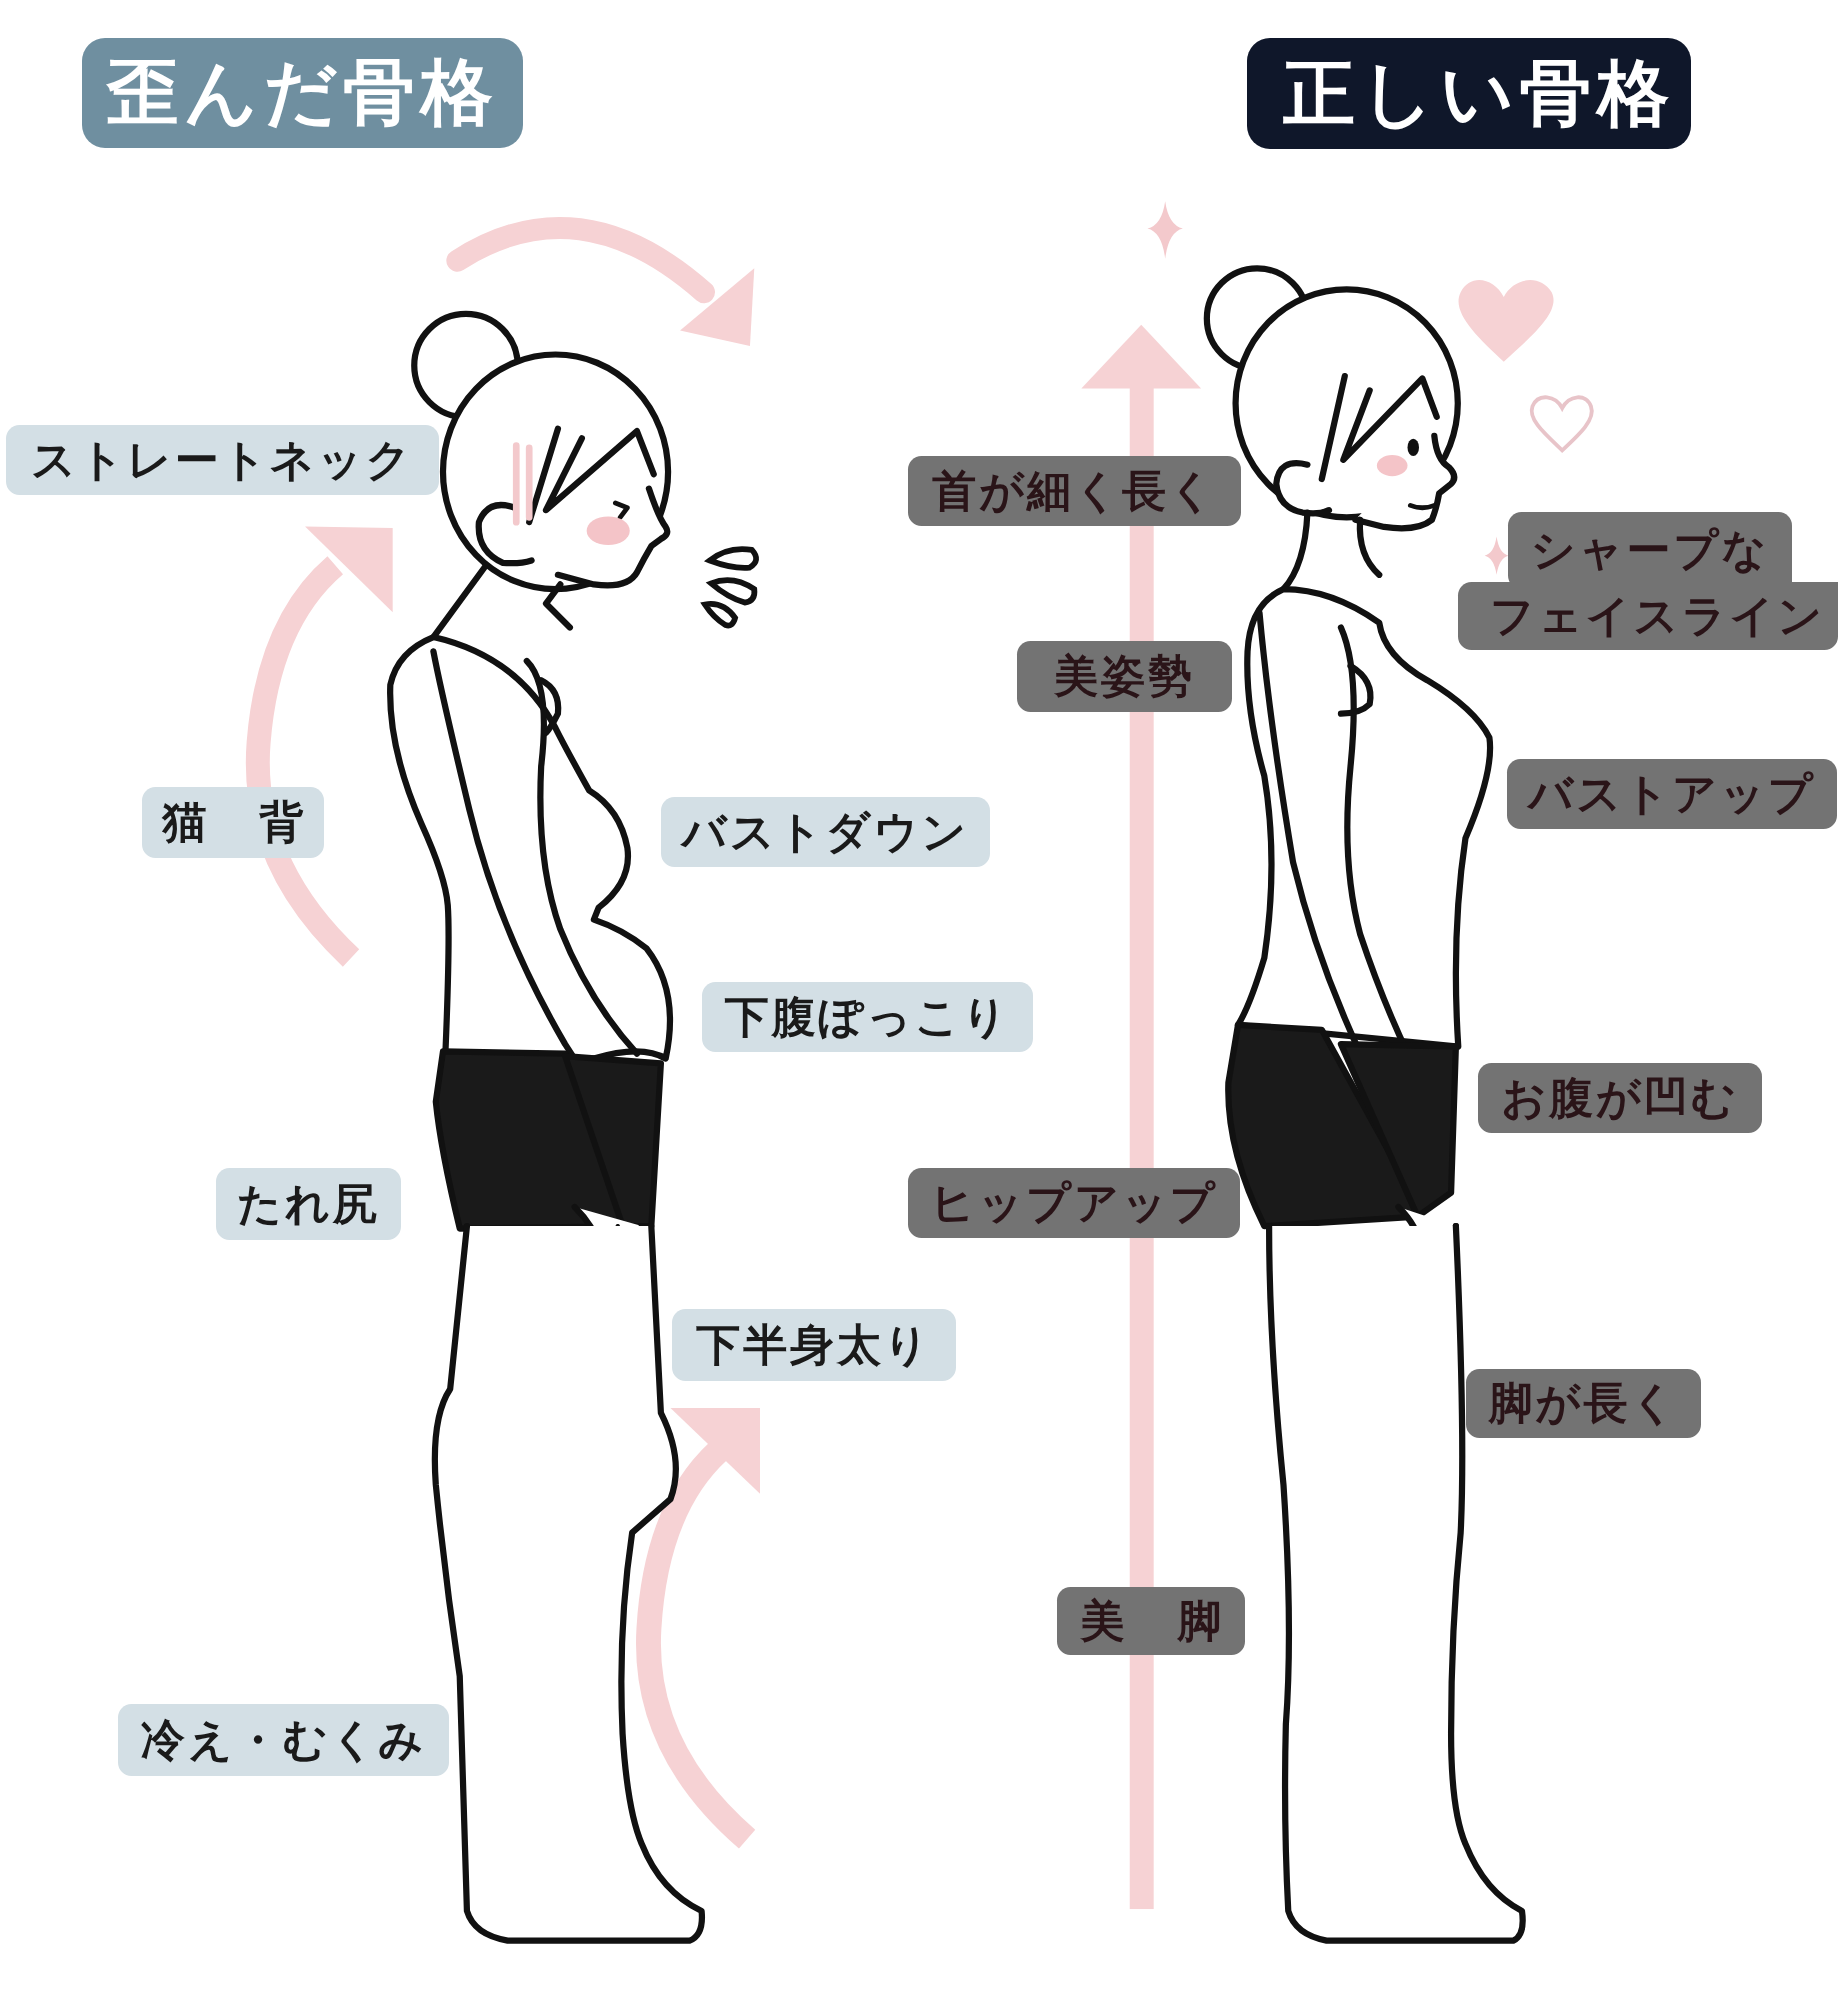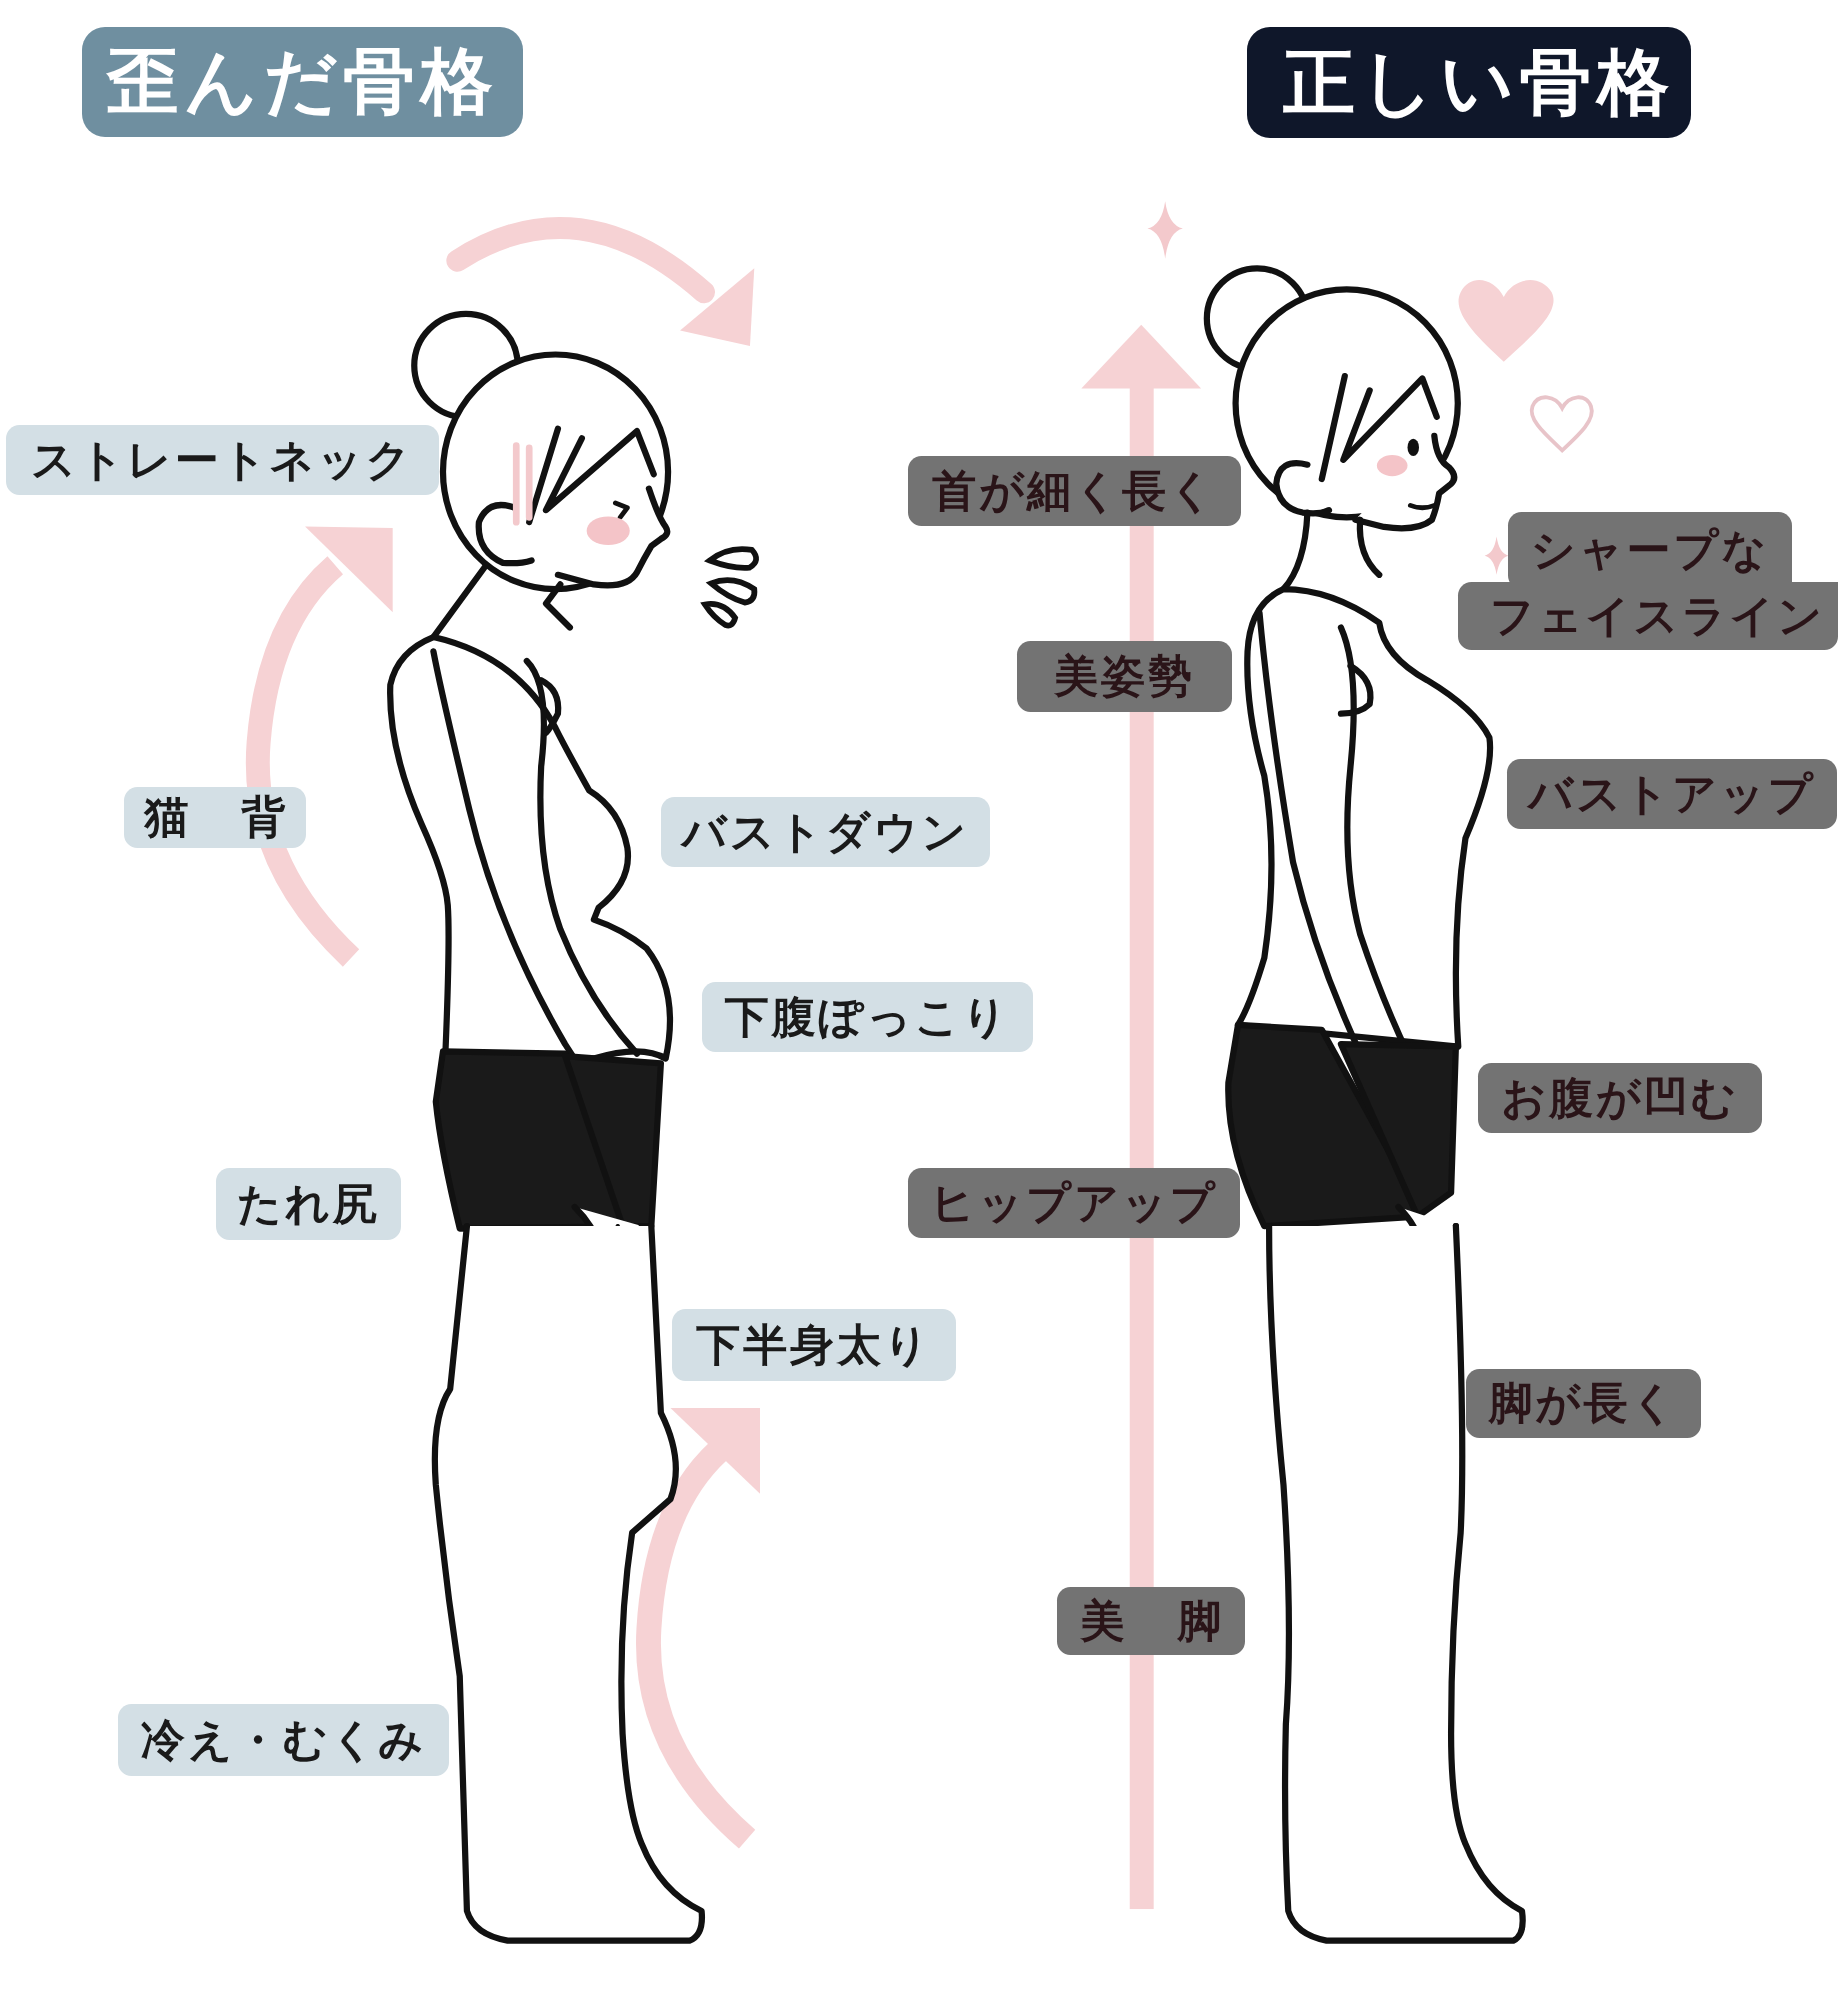--- a/index.html
+++ b/index.html
@@ -3,21 +3,21 @@
 <meta charset="utf-8">
 <style>
   html, body { margin: 0; padding: 0; background: #ffffff; }
   body { width: 1839px; height: 2015px; position: relative; overflow: hidden;
          font-family: "DejaVu Sans", "Liberation Sans", sans-serif; }
   .art { position: absolute; left: 0; top: 0; width: 1839px; height: 2015px; }
   .header {
     position: absolute; color: #ffffff; font-weight: bold;
     font-size: 72px; letter-spacing: 5.7px;
     display: flex; align-items: center; justify-content: center;
-    border-radius: 23px; box-sizing: border-box;
+    border-radius: 23px; box-sizing: border-box; margin-top: 11px;
   }
   .header.bad { background: #6f8fa0; }
   .header.good { background: #0f172a; padding-left: 20px; }
   .tag {
     position: absolute; box-sizing: border-box; border-radius: 13.4px;
     display: flex; align-items: center; justify-content: center;
     font-size: 44px; font-weight: bold; color: #1a1a1a; white-space: nowrap;
     letter-spacing: 2.9px;
   }
   .tag.bad { background: #d3dfe5; }
@@ -167,21 +167,21 @@
 <div class="header bad" style="left:82px; top:27px; width:441px; height:110px;">
   <span>歪んだ骨格</span>
 </div>
 <div class="header good" style="left:1247px; top:27px; width:444px; height:111px;">
   <span>正しい骨格</span>
 </div>
 
 <div class="tag bad" style="left:5.7px; top:425px; width:433px; height:70px;">
   <span>ストレートネック</span>
 </div>
-<div class="tag bad spaced" style="left:124px; top:787px; width:182px; height:61px;">
+<div class="tag bad spaced" style="left:142px; top:787px; width:182px; height:71px;">
   <span>猫背</span>
 </div>
 <div class="tag bad" style="left:661px; top:797px; width:329px; height:70px;">
   <span>バストダウン</span>
 </div>
 <div class="tag bad" style="left:702px; top:982px; width:331px; height:70px;">
   <span>下腹ぽっこり</span>
 </div>
 <div class="tag bad" style="left:216px; top:1168px; width:185px; height:72px;">
   <span>たれ尻</span>

